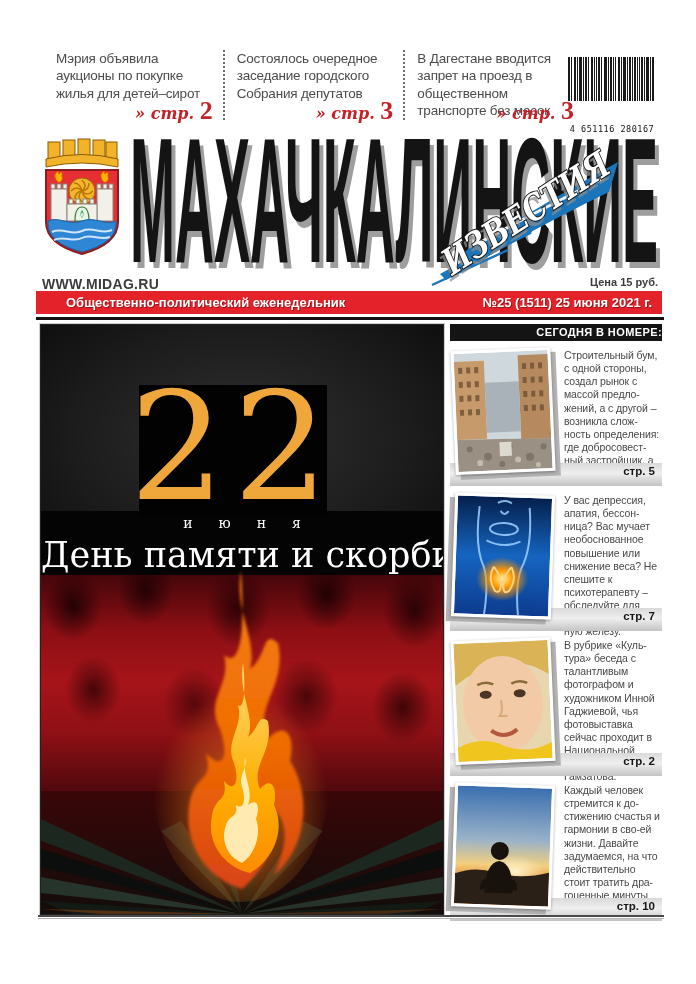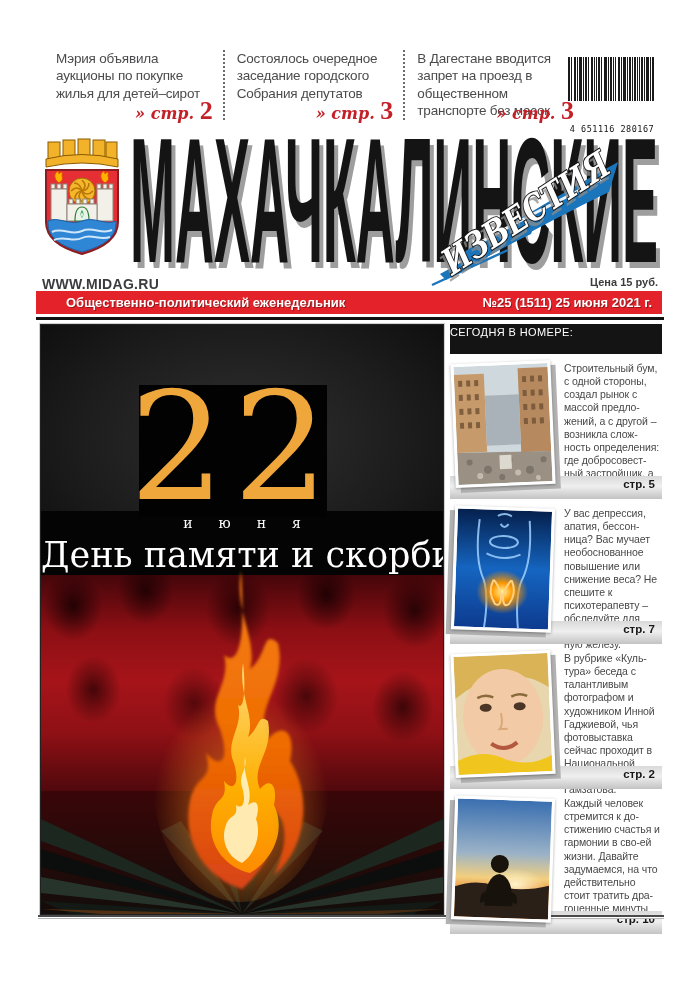--- a/index.html
+++ b/index.html
@@ -54,22 +54,22 @@
       radial-gradient(44px 52px at 38% 58%, rgba(28,0,2,.55), transparent 70%),
       radial-gradient(46px 54px at 66% 55%, rgba(28,0,2,.65), transparent 70%),
       radial-gradient(44px 52px at 90% 60%, rgba(22,0,2,.7), transparent 70%),
       linear-gradient(180deg, #45060a 0%, #8c0f14 25%, #a61419 48%, #8e1015 72%, #4c080c 100%);}
   .p-rays{position:absolute;left:0;top:466px;width:402px;height:123px;}
   .p-flame{position:absolute;left:105px;top:242px;width:190px;height:335px;z-index:4;}
   .bottomrule{position:absolute;left:38px;right:32px;top:915px;height:4px;
               background:linear-gradient(180deg,#4a4a4a 0 2px,#ffffff 2px 3px,#b5b5b5 3px 4px);}
   
   .sidebar{position:absolute;left:450px;top:324px;width:212px;}
-  .sb-header{height:30px;background:#141414;color:#fff;font-size:11px;font-weight:normal;
-             text-align:left;line-height:17px;letter-spacing:0.4px;}
+  .sb-header{height:17px;background:#141414;color:#fff;font-size:11px;font-weight:bold;
+             text-align:right;line-height:17px;letter-spacing:0.4px;}
   .sb-item{position:relative;height:141px;margin-top:4px;}
   .sb-thumb-wrap{position:absolute;left:3px;top:4px;width:100px;height:124px;z-index:2;}
   .sb-shadow{position:absolute;left:5px;top:5px;width:100%;height:100%;background:#b2b2b2;}
   .sb-item:nth-child(odd) .sb-shadow{left:-5px;}
   .sb-thumb{position:absolute;left:0;top:0;width:94px;height:118px;background:#fff;padding:3px;
             box-shadow:0 1px 3px rgba(0,0,0,.35);}
   .rot-a{transform:rotate(-2.5deg);}
   .rot-b{transform:rotate(2deg);}
   .sb-thumb svg{display:block;}
   .sb-text{position:absolute;left:114px;right:0;top:4px;font-size:10.5px;line-height:1.25;

